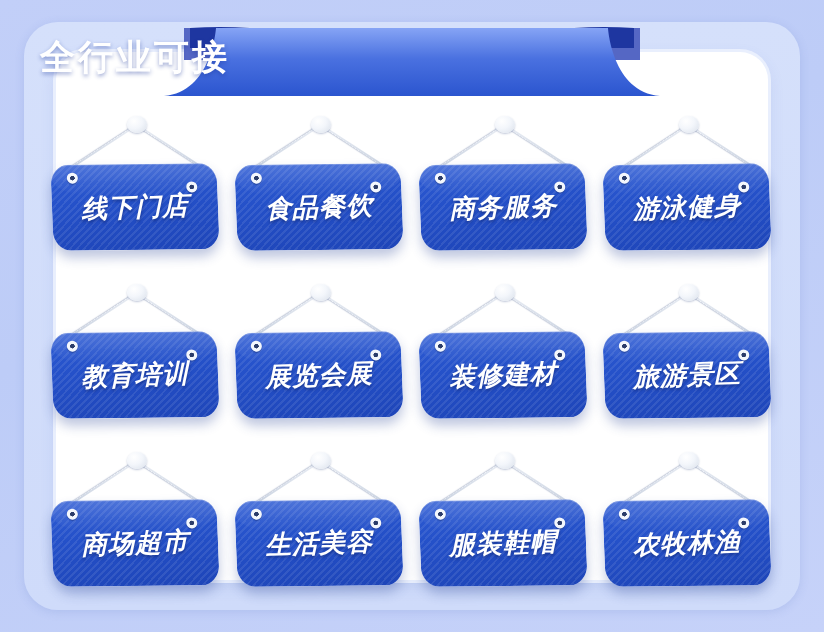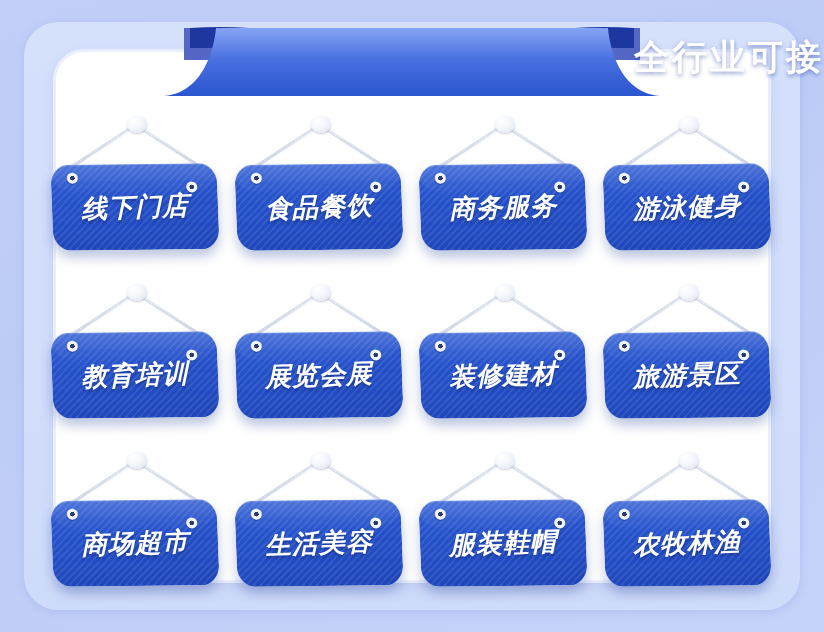--- a/index.html
+++ b/index.html
@@ -22,21 +22,21 @@
     position:absolute;left:32px;top:30px;right:32px;bottom:30px;
     border-radius:28px;background:#ffffff;
     box-shadow:0 0 0 3px #e9effd, 0 6px 16px rgba(86,112,190,.16);
   }
 
   
   .banner-wrap{position:absolute;left:0;right:0;top:0;height:110px;}
   .banner-svg{position:absolute;left:0;top:0;}
   .banner-title{
     position:absolute;left:0;right:0;top:34px;
-    text-align:right;color:#ffffff;
+    text-align:left;color:#ffffff;
     font-size:35px;font-weight:bold;letter-spacing:3px;
     text-shadow:0 2px 4px rgba(24,52,150,.45);
     font-family:"Liberation Sans","DejaVu Sans",sans-serif;
     pointer-events:none;
     padding-left:40px;
   }
 
   
   .grid{
     position:absolute;left:48px;top:112px;width:730px;

